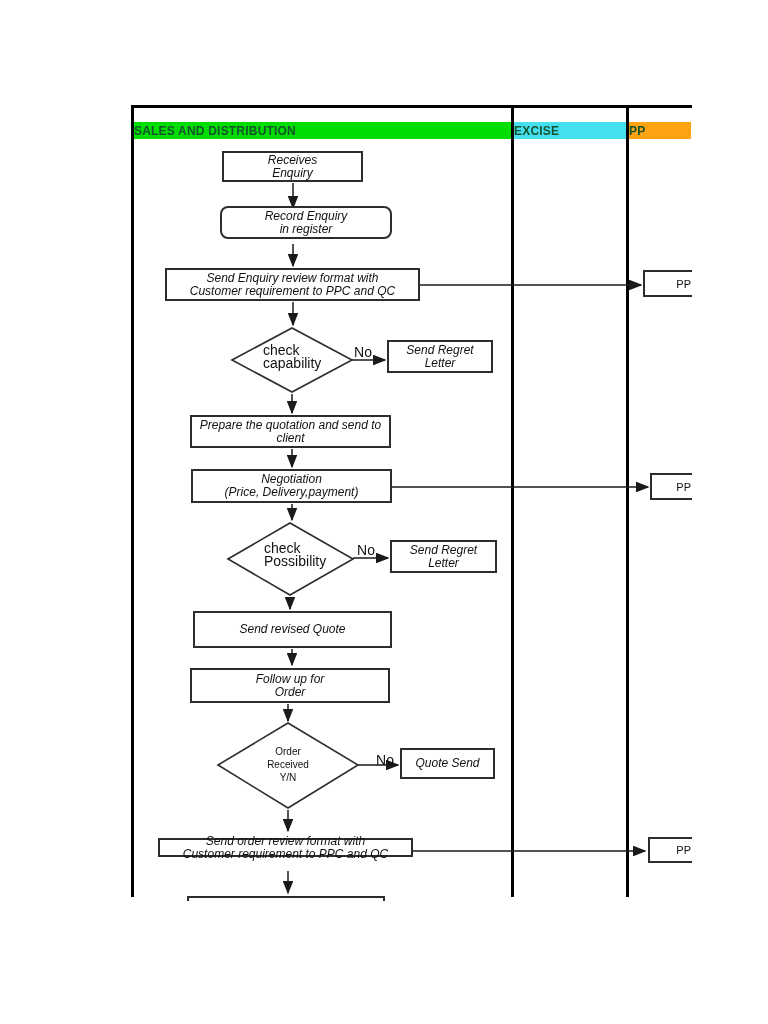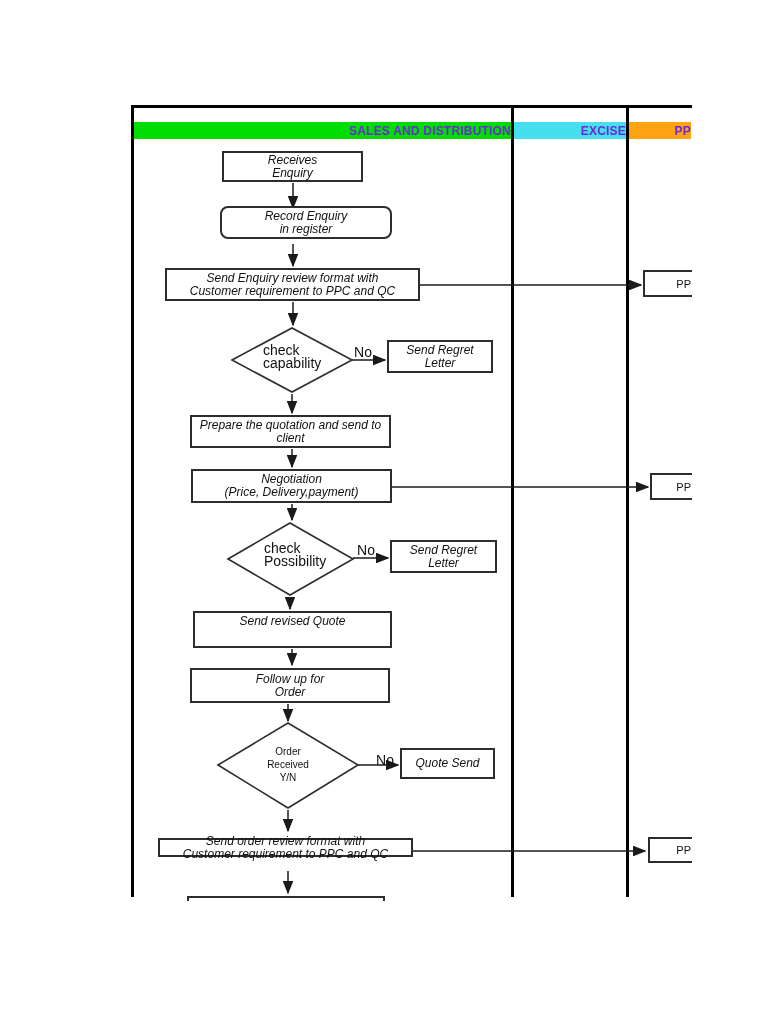--- a/index.html
+++ b/index.html
@@ -4,29 +4,29 @@
 <style>
   html,body{margin:0;padding:0;background:#ffffff;}
   #page{
     position:relative;width:768px;height:1024px;background:#ffffff;overflow:hidden;
     font-family:"Liberation Sans", sans-serif;color:#111;
   }
   .lbl{white-space:pre-line;text-align:center;}
   
   .frame{background:#000;position:absolute;}
   
-  .hbar{position:absolute;display:flex;align-items:center;justify-content:flex-end;
-        font-weight:bold;font-size:12px;letter-spacing:.2px;color:#6d28d9;}
+  .hbar{position:absolute;display:flex;align-items:center;justify-content:flex-start;
+        font-weight:bold;font-size:12px;letter-spacing:.2px;color:#14532d;}
   
   .fbox{
     position:absolute;background:#fff;border:2px solid #2d2d2d;
     display:flex;align-items:center;justify-content:center;
     font-size:12px;line-height:13px;box-sizing:border-box;font-style:italic;
   }
-  .fbox.top-align{align-items:flex-start;padding-top:2px;}
+  .fbox.top-align{align-items:flex-start;padding-top:10px;}
   .ppbox{
     position:absolute;background:#fff;border:2px solid #2d2d2d;border-right:none;
     display:flex;align-items:center;justify-content:flex-end;
     font-size:11px;box-sizing:border-box;padding-right:1px;overflow:hidden;
   }
   .dtext{
     position:absolute;font-size:14px;line-height:13px;white-space:pre-line;
   }
   .no-lbl{position:absolute;font-size:14px;width:24px;text-align:center;}
   svg{position:absolute;left:0;top:0;}

